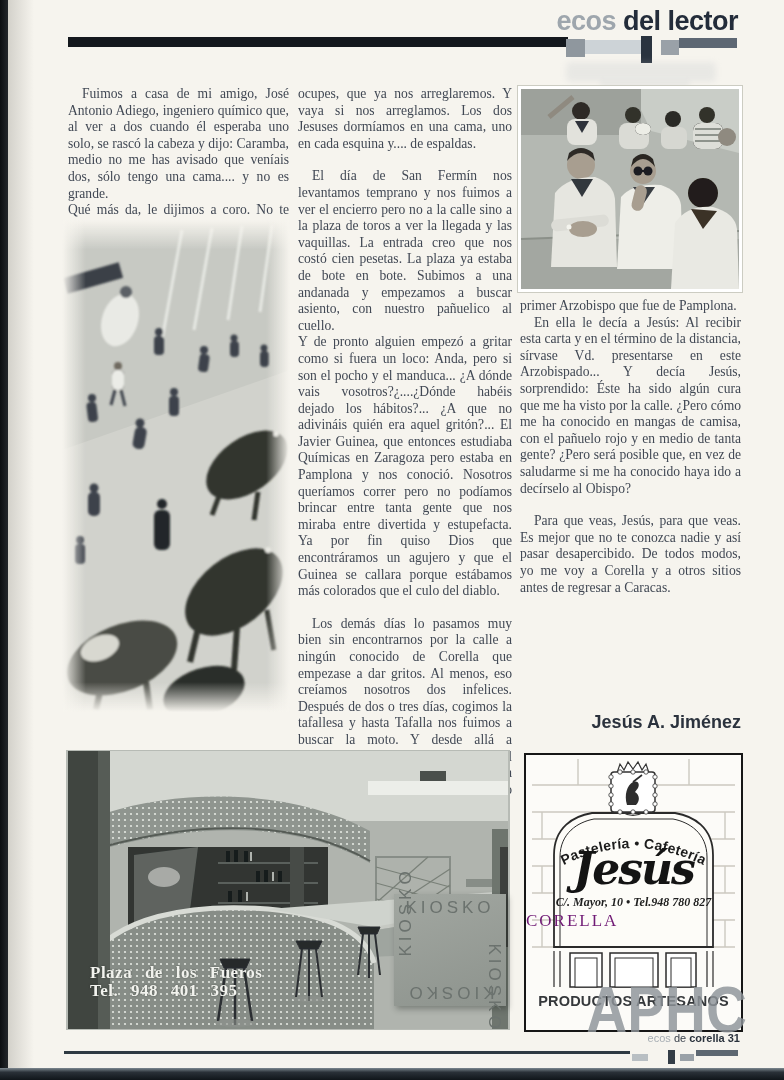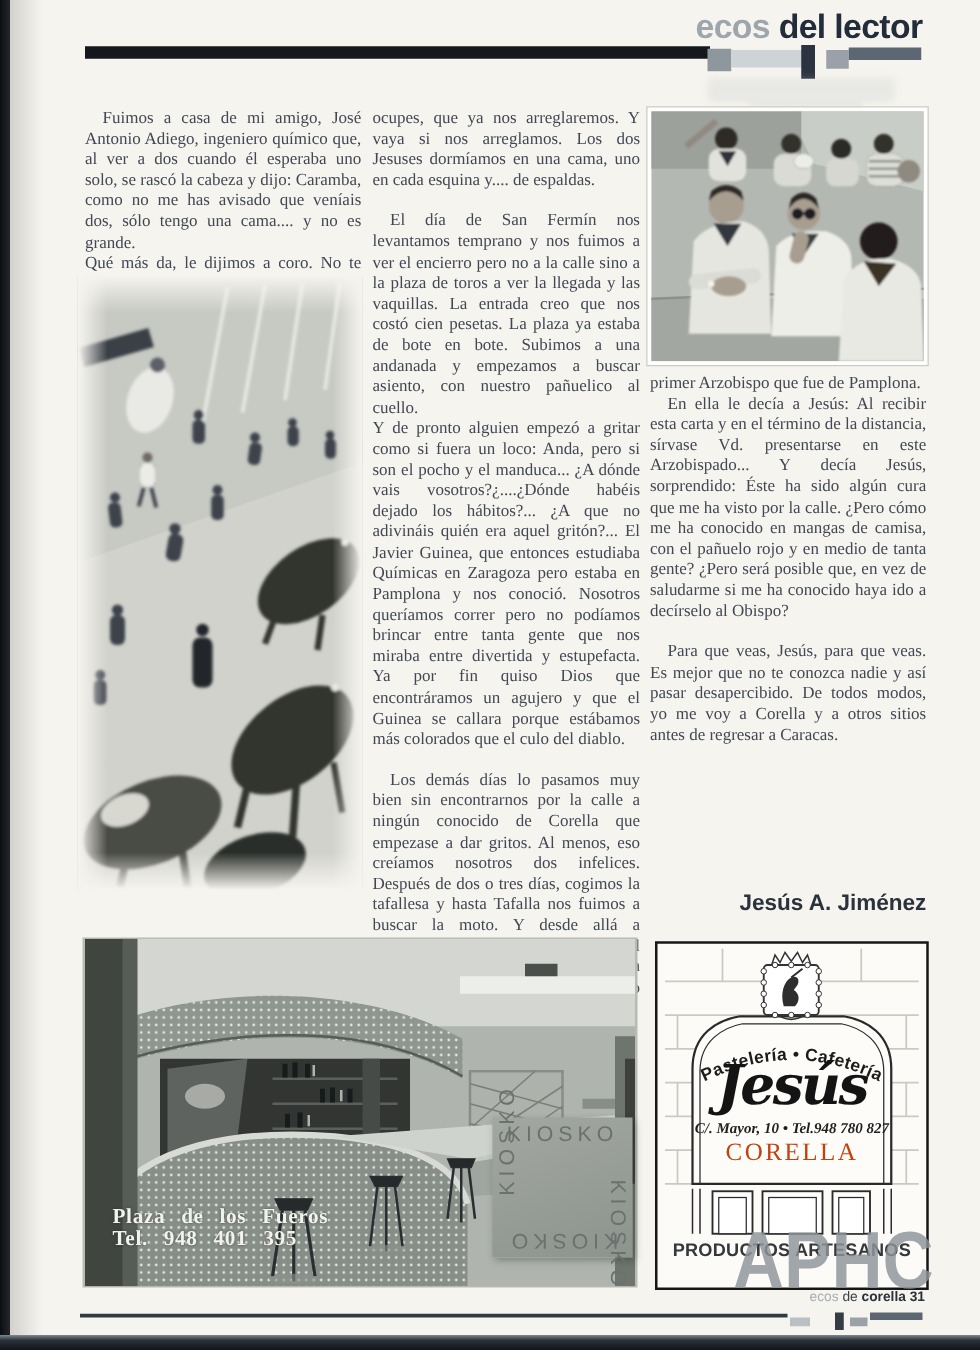--- a/index.html
+++ b/index.html
@@ -46,22 +46,22 @@
   .kw-bottom{left:50%;bottom:4px;transform:translateX(-50%) rotate(180deg);}
   .kw-left{left:2px;top:50%;width:13px;transform:translateY(-50%) rotate(-90deg);}
   .kw-right,.kw-left{top:50%;height:13px;display:block;text-align:center;}
   .kw-right{left:auto;}
   
   .ines{left:524px;top:753px;width:215px;height:275px;background:#fcfbf8;border:2px solid #161616;overflow:visible;}
   .ines-name{left:0;top:88px;width:100%;text-align:center;font-family:"DejaVu Serif",serif;
              font-style:italic;font-weight:bold;font-size:44px;color:#141414;letter-spacing:-2px;}
   .ines-addr{left:0;top:140px;width:100%;text-align:center;font-style:italic;font-weight:bold;
              font-size:12px;color:#1f1f1f;}
-  .ines-city{left:0;top:156px;width:100%;text-align:center;font-family:"Liberation Serif",serif;
-             font-size:20px;letter-spacing:2px;color:#c2410c;}
+  .ines-city{left:0;top:156px;width:100%;text-align:left;font-family:"Liberation Serif",serif;
+             font-size:17px;letter-spacing:2px;color:#701a75;}
   .ines-prod{left:0;top:236px;width:100%;text-align:center;font-family:"Liberation Sans",sans-serif;
              font-weight:bold;font-size:14.5px;line-height:20px;color:#35383b;letter-spacing:.2px;}
   .ines-wm{right:-6px;bottom:-16px;font-family:"Liberation Sans",sans-serif;font-weight:bold;
            font-size:54px;color:#8e9499;opacity:.82;letter-spacing:0px;transform:scale(1.05,1.2);
            transform-origin:bottom right;z-index:6;}
   
   .ft-line{left:64px;top:1051px;width:566px;height:2.5px;background:#2f3a42;}
   .ft-text{top:1032px;right:44px;font-family:"Liberation Sans",sans-serif;font-size:11px;white-space:nowrap;}
   .ft-text .lt{color:#a6adb3;} .ft-text .md{color:#3a424c;} .ft-text .bd{color:#2a323c;font-weight:bold;}
   .ft-sq1{left:632px;top:1054px;width:16px;height:7px;background:#b9bfc3;}
@@ -81,21 +81,21 @@
   <div class="abs bar-black"></div>
   <div class="abs sq-a"></div>
   <div class="abs sq-b"></div>
   <div class="abs sq-c"></div>
   <div class="abs sq-d"></div>
   <div class="abs sq-e"></div>
   <div class="abs ghost"></div>
   <div class="abs ghost2"></div>
 
   <div class="abs col" style="left:68px;top:86px;width:221px;">
-    <p class="ind">Fuimos a casa de mi amigo, José Antonio Adiego, ingeniero químico que, al ver a dos cuando él esperaba uno solo, se rascó la cabeza y dijo: Caramba, como no me has avisado que veníais dos, sólo tengo una cama.... y no es grande.</p>
+    <p class="ind">Fuimos a casa de mi amigo, José Antonio Adiego, ingeniero químico que, al ver a dos cuando él esperaba uno solo, se rascó la cabeza y dijo: Caramba, medio no me has avisado que veníais dos, sólo tengo una cama.... y no es grande.</p>
     <p>Qué más da, le dijimos a coro. No te pre-</p>
   </div>
 
   <div class="abs fade-photo" style="left:62px;top:220px;width:228px;height:492px;">
     <svg width="228" height="492" viewBox="0 0 228 492">
       <defs>
         <filter id="b1">
             <feGaussianBlur stdDeviation="1.1"></feGaussianBlur>
           </filter>
         <linearGradient id="fadeT" x1="0" y1="0" x2="0" y2="1">

